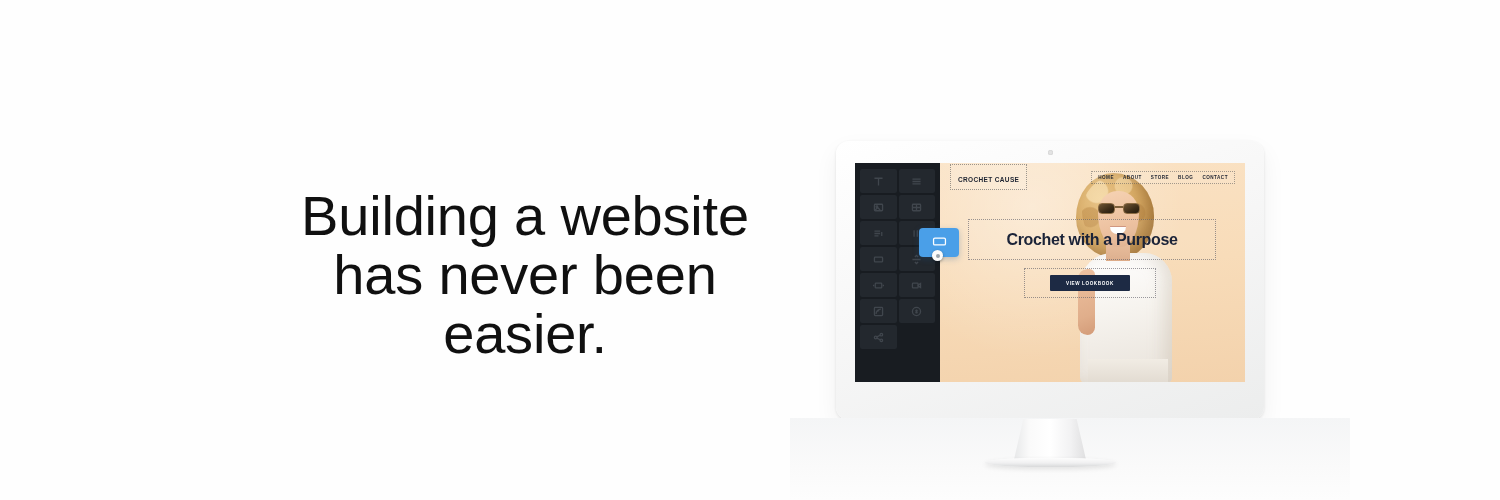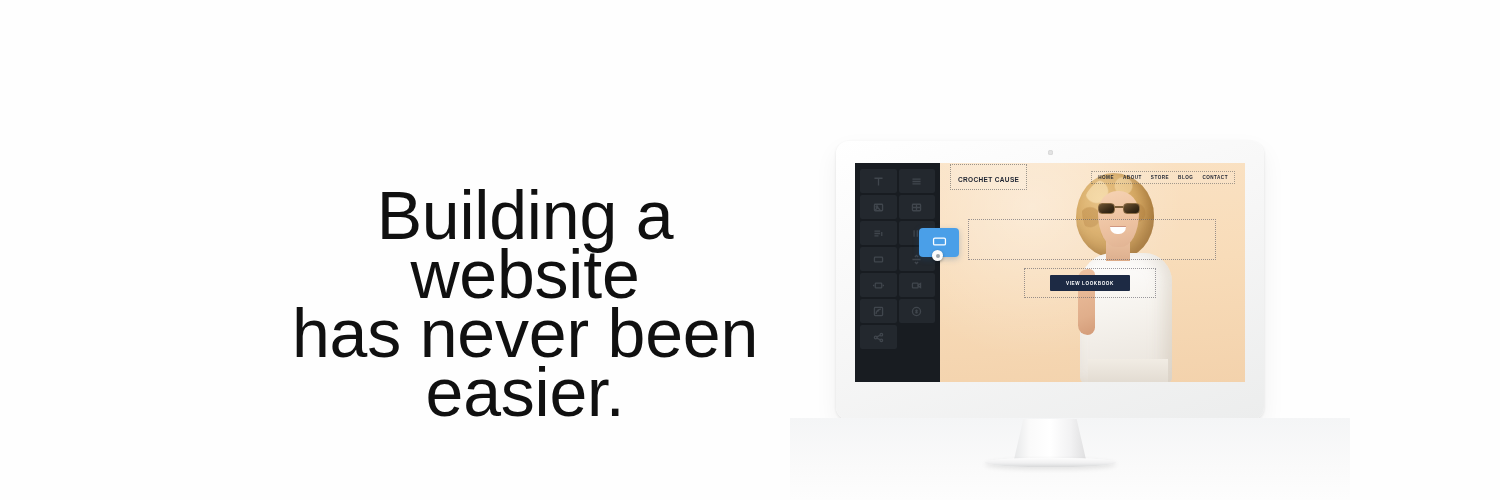--- a/index.html
+++ b/index.html
@@ -27,21 +27,21 @@
   
   .headline-wrap {
     position: absolute;
     left: 255px;
     top: 186px;
     width: 540px;
     text-align: center;
   }
   .headline {
     font-family: "Liberation Sans", "DejaVu Sans", sans-serif;
-    font-size: 68px;
+    font-size: 56px;
     line-height: 59px;
     font-weight: 400;
     color: #101010;
     letter-spacing: -0.2px;
     white-space: pre-line;
   }
 
   
   .monitor {
     position: absolute;
@@ -552,20 +552,21 @@
           <div class="smile"></div>
           <div class="glasses">
             <div class="lens l"></div>
             <div class="bridge"></div>
             <div class="lens r"></div>
           </div>
           <div class="dress-waist"></div>
         </div>
 
         <div class="sel sel-heading"></div>
+        <div class="hero-title">Crochet with a Purpose</div>
 
         <div class="sel sel-btn"></div>
         <div class="cta-btn">
           <span class="cta-label">VIEW LOOKBOOK</span>
         </div>
 
       </div>
     </div>
   </div>
 

